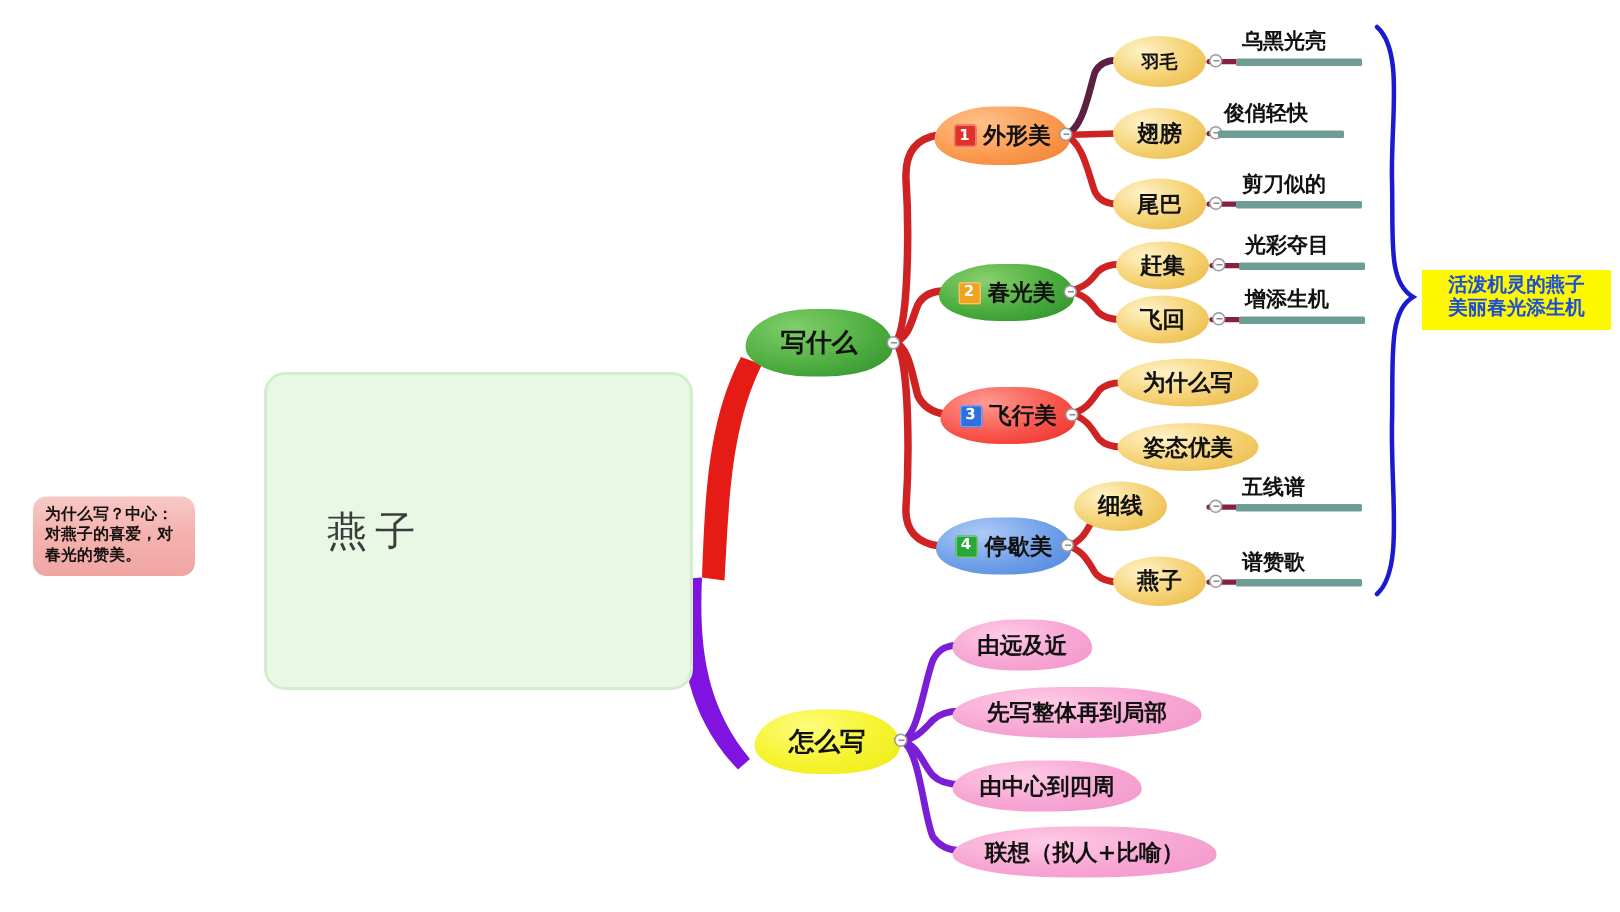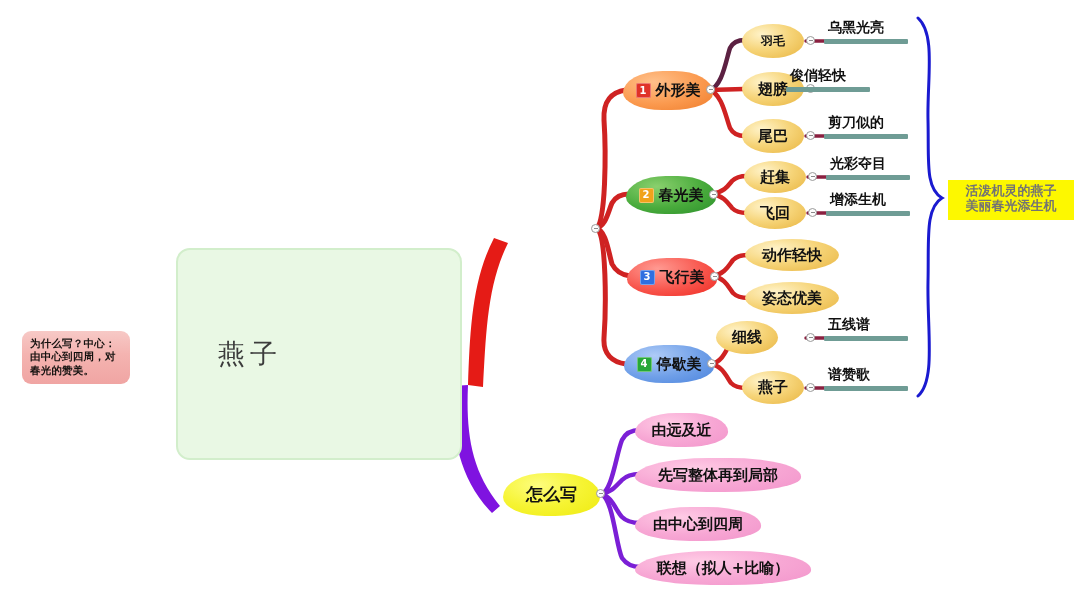--- a/index.html
+++ b/index.html
@@ -312,21 +312,21 @@
     position: absolute;
     left: 1.5px; top: 3px;
     width: 4px; height: 1px;
     background: #8b8b8b;
   }
 
   
   .summary-box {
     position: absolute;
     background: #fdf800;
-    color: #737373;
+    color: #1d4ed8;
     font-weight: bold;
     line-height: 1.18;
     text-align: center;
     padding: 3px 4px;
     box-sizing: border-box;
     white-space: nowrap;
   }
 </style>
 </head>
 <body>
@@ -371,27 +371,33 @@
     <path d="M601 494 C 613 498, 616 546, 622 558 C 627 565, 633 567, 640 567" fill="none" stroke="#7b1fd6" stroke-width="4.5" stroke-linecap="round"></path>
 
     <path d="M918 18
                                        C 936 34, 927 80, 928 120
                                        C 929 160, 925 188, 942 198
                                        C 925 208, 929 240, 928 282
                                        C 927 330, 936 380, 918 396" fill="none" stroke="#1a1ad0" stroke-width="3" stroke-linecap="round"></path>
   </svg>
 
   <div class="note-box" style="left:22px; top:331px; width:108px; height:53px; font-size:10.5px;">
-    <span>为什么写？中心：由中心到四周，对春光的赞美。</span>
+    <span>为什么写？中心：对燕子的喜爱，对春光的赞美。</span>
   </div>
 
   <div class="center-card" style="left:176px; top:248px; width:286px; height:212px;">
     <div class="center-title">燕子</div>
   </div>
 
+  <div class="cloud cloud-green" style="left:497px; top:206px; width:98px; height:45px; font-size:17px;">
+    <span class="lobe1"></span>
+    <span class="lobe2"></span>
+    <span class="lobe3"></span>
+    <span class="cl-text">写什么</span>
+  </div>
   <div class="dot" style="left:591px; top:224px;"></div>
 
   <div class="cloud cloud-orange" style="left:623px; top:71px; width:90px; height:39px; font-size:15px;">
     <span class="lobe1"></span>
     <span class="lobe2"></span>
     <span class="lobe3"></span>
     <span class="badge badge-1">1</span>
     <span class="cl-text">外形美</span>
   </div>
   <div class="dot" style="left:706px; top:85px;"></div>
@@ -402,21 +408,21 @@
   <div class="dot" style="left:806px; top:36px;"></div>
   <div class="ul-leaf" style="left:824px; top:13px; width:84px; height:31px;">
     <span class="ul-text" style="font-size:14px;">乌黑光亮</span>
     <span class="ul-bar"></span>
   </div>
 
   <div class="oval" style="left:742px; top:72px; width:62px; height:34px; font-size:15px;">
     <span>翅膀</span>
   </div>
   <div class="dot" style="left:806px; top:84px;"></div>
-  <div class="ul-leaf" style="left:786px; top:61px; width:84px; height:31px;">
+  <div class="ul-leaf" style="left:812px; top:61px; width:84px; height:31px;">
     <span class="ul-text" style="font-size:14px;">俊俏轻快</span>
     <span class="ul-bar"></span>
   </div>
 
   <div class="oval" style="left:742px; top:119px; width:62px; height:34px; font-size:15px;">
     <span>尾巴</span>
   </div>
   <div class="dot" style="left:806px; top:131px;"></div>
   <div class="ul-leaf" style="left:824px; top:108px; width:84px; height:31px;">
     <span class="ul-text" style="font-size:14px;">剪刀似的</span>
@@ -453,21 +459,21 @@
   <div class="cloud cloud-red" style="left:627px; top:258px; width:90px; height:38px; font-size:15px;">
     <span class="lobe1"></span>
     <span class="lobe2"></span>
     <span class="lobe3"></span>
     <span class="badge badge-3">3</span>
     <span class="cl-text">飞行美</span>
   </div>
   <div class="dot" style="left:710px; top:272px;"></div>
 
   <div class="oval" style="left:745px; top:239px; width:94px; height:32px; font-size:15px;">
-    <span>动作轻快</span>
+    <span>为什么写</span>
   </div>
   <div class="oval" style="left:745px; top:282px; width:94px; height:32px; font-size:15px;">
     <span>姿态优美</span>
   </div>
 
   <div class="cloud cloud-blue" style="left:624px; top:345px; width:90px; height:38px; font-size:15px;">
     <span class="lobe1"></span>
     <span class="lobe2"></span>
     <span class="lobe3"></span>
     <span class="badge badge-4">4</span>

